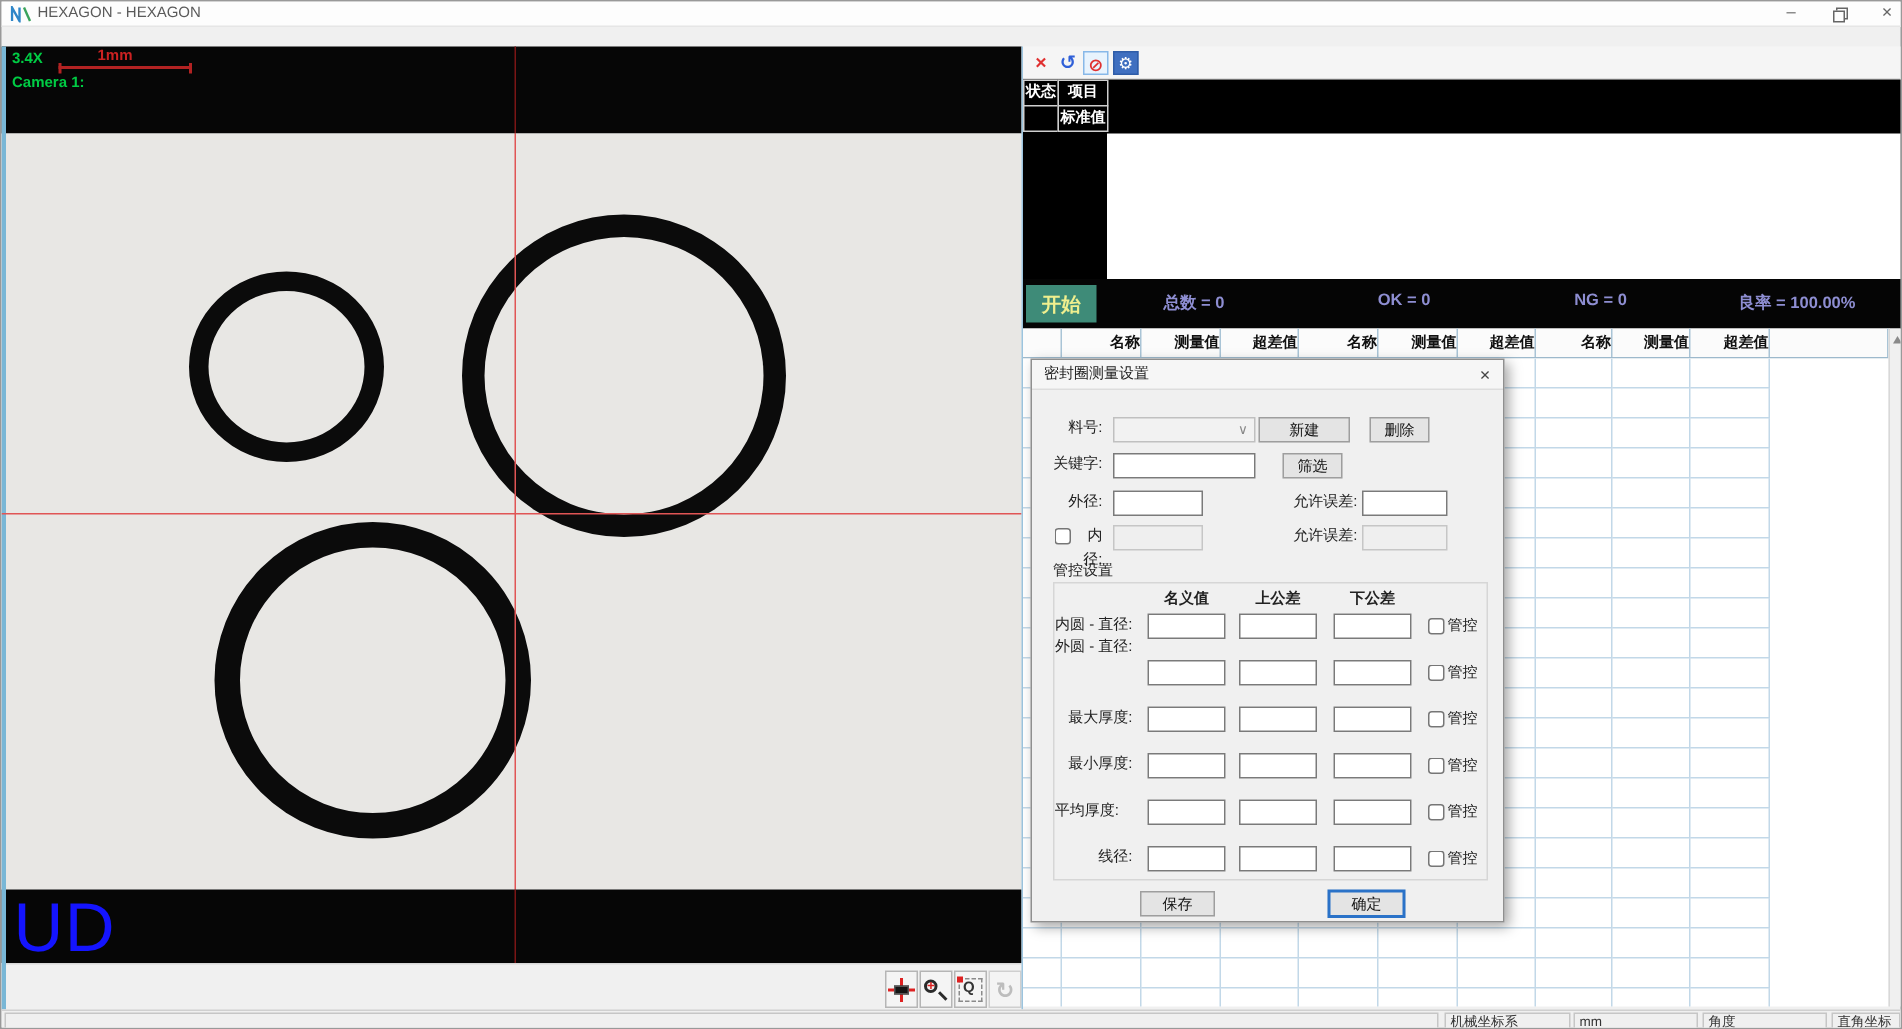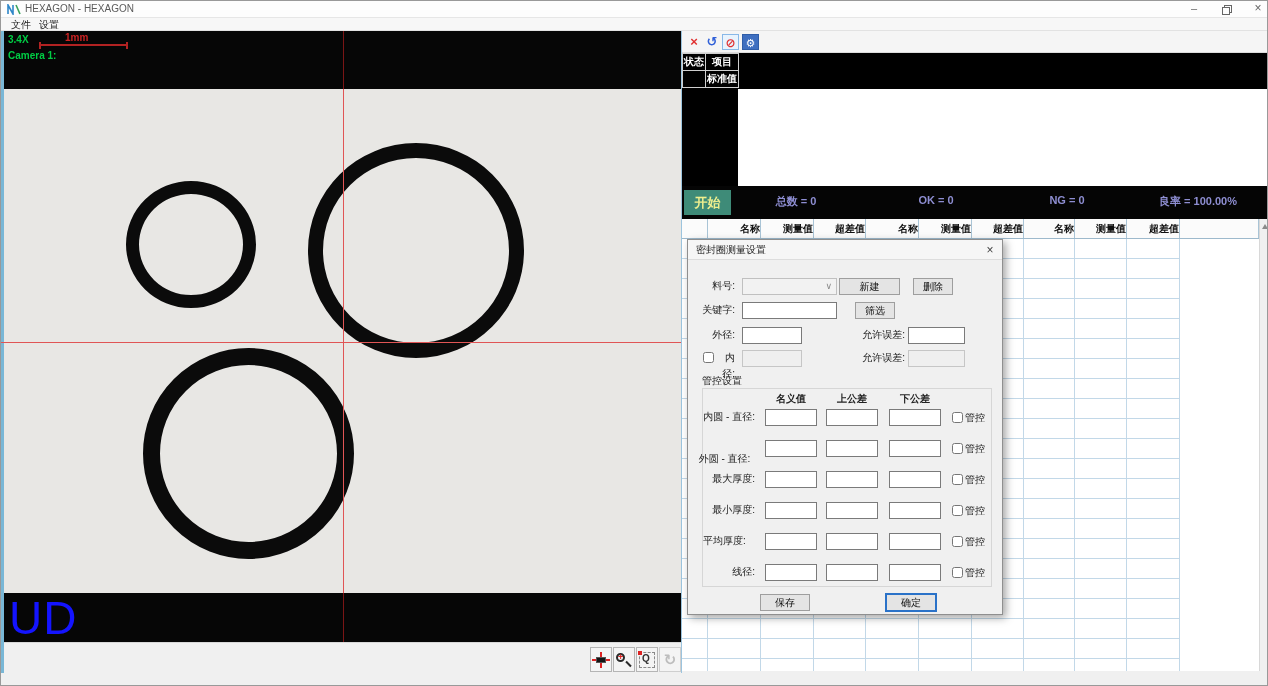--- a/index.html
+++ b/index.html
@@ -85,24 +85,20 @@
       <path d="M9 1 L13 10" stroke="#3aa35c" stroke-width="1.6" fill="none"></path>
     </svg>
     <span class="abs title-text">HEXAGON - HEXAGON</span>
     <div class="abs winbtn" style="left:1178px">–</div>
     <div class="abs winbtn" style="left:1210px">
         <span class="ic-restore"></span>
       </div>
     <div class="abs winbtn" style="left:1242px;font-size:12px">×</div>
   </div>
 
-  <div class="abs menubar">
-    <span class="abs menu-item" style="left:6px">文件</span>
-    <span class="abs menu-item" style="left:34px">设置</span>
-  </div>
 
   <div class="abs cam-black" style="left:0;top:30px;width:680px;height:58px"></div>
   <div class="abs cam-image" style="left:0;top:88px;width:680px;height:504px"></div>
   <div class="abs cam-black" style="left:0;top:592px;width:680px;height:49px"></div>
   <div class="abs" style="left:0;top:641px;width:680px;height:31px;background:#f0f0f0;border-top:1px solid #d8d8d8"></div>
   <div class="abs cyanstrip" style="left:0;top:30px;width:3px;height:642px"></div>
 
   <span class="abs green-ovl" style="left:7px;top:33px">3.4X</span>
   <span class="abs red" style="left:64px;top:31px;font-size:10px;font-weight:bold">1mm</span>
   <div class="abs" style="left:38px;top:43px;width:89px;height:2px;background:#b22222"></div>
@@ -486,21 +482,21 @@
     <span class="gcolhead" style="left:164px;top:152px">上公差</span>
     <span class="gcolhead" style="left:227px;top:152px">下公差</span>
 
     <div id="dialog-rows">
         <span class="dlabel" style="left: 6px; top: 169px; width: 61px;">内圆 - 直径:</span>
         <input class="txt" style="left: 77px; top: 169px; width: 52px;">
         <input class="txt" style="left: 138px; top: 169px; width: 52px;">
         <input class="txt" style="left: 201px; top: 169px; width: 52px;">
         <input type="checkbox" class="chk" style="left: 264px; top: 172px;">
         <span class="chklabel" style="left: 277px; top: 171px;">管控</span>
-        <span class="dlabel" style="left: 6px; top: 211px; width: 61px; text-align: center;">外圆 - 直径:</span>
+        <span class="dlabel" style="left: 6px; top: 184px; width: 61px;">外圆 - 直径:</span>
         <input class="txt" style="left: 77px; top: 200px; width: 52px;">
         <input class="txt" style="left: 138px; top: 200px; width: 52px;">
         <input class="txt" style="left: 201px; top: 200px; width: 52px;">
         <input type="checkbox" class="chk" style="left: 264px; top: 203px;">
         <span class="chklabel" style="left: 277px; top: 202px;">管控</span>
         <span class="dlabel" style="left: 6px; top: 231px; width: 61px;">最大厚度:</span>
         <input class="txt" style="left: 77px; top: 231px; width: 52px;">
         <input class="txt" style="left: 138px; top: 231px; width: 52px;">
         <input class="txt" style="left: 201px; top: 231px; width: 52px;">
         <input type="checkbox" class="chk" style="left: 264px; top: 234px;">
@@ -522,14 +518,21 @@
         <input class="txt" style="left: 138px; top: 324px; width: 52px;">
         <input class="txt" style="left: 201px; top: 324px; width: 52px;">
         <input type="checkbox" class="chk" style="left: 264px; top: 327px;">
         <span class="chklabel" style="left: 277px; top: 326px;">管控</span>
       </div>
 
     <button class="btn" style="left:72px;top:354px;width:50px;height:17px">保存</button>
     <button class="btn default" style="left:197px;top:353px;width:52px;height:19px">确定</button>
   </div>
 
+  <div class="abs statusbar">
+    <div class="sb-sec" style="left:2px;width:956px"></div>
+    <div class="sb-sec" style="left:962px;width:84px">机械坐标系</div>
+    <div class="sb-sec" style="left:1048px;width:83px">mm</div>
+    <div class="sb-sec" style="left:1134px;width:83px">角度</div>
+    <div class="sb-sec" style="left:1220px;width:46px">直角坐标</div>
+  </div>
 
 </div>
 
 </body></html>

